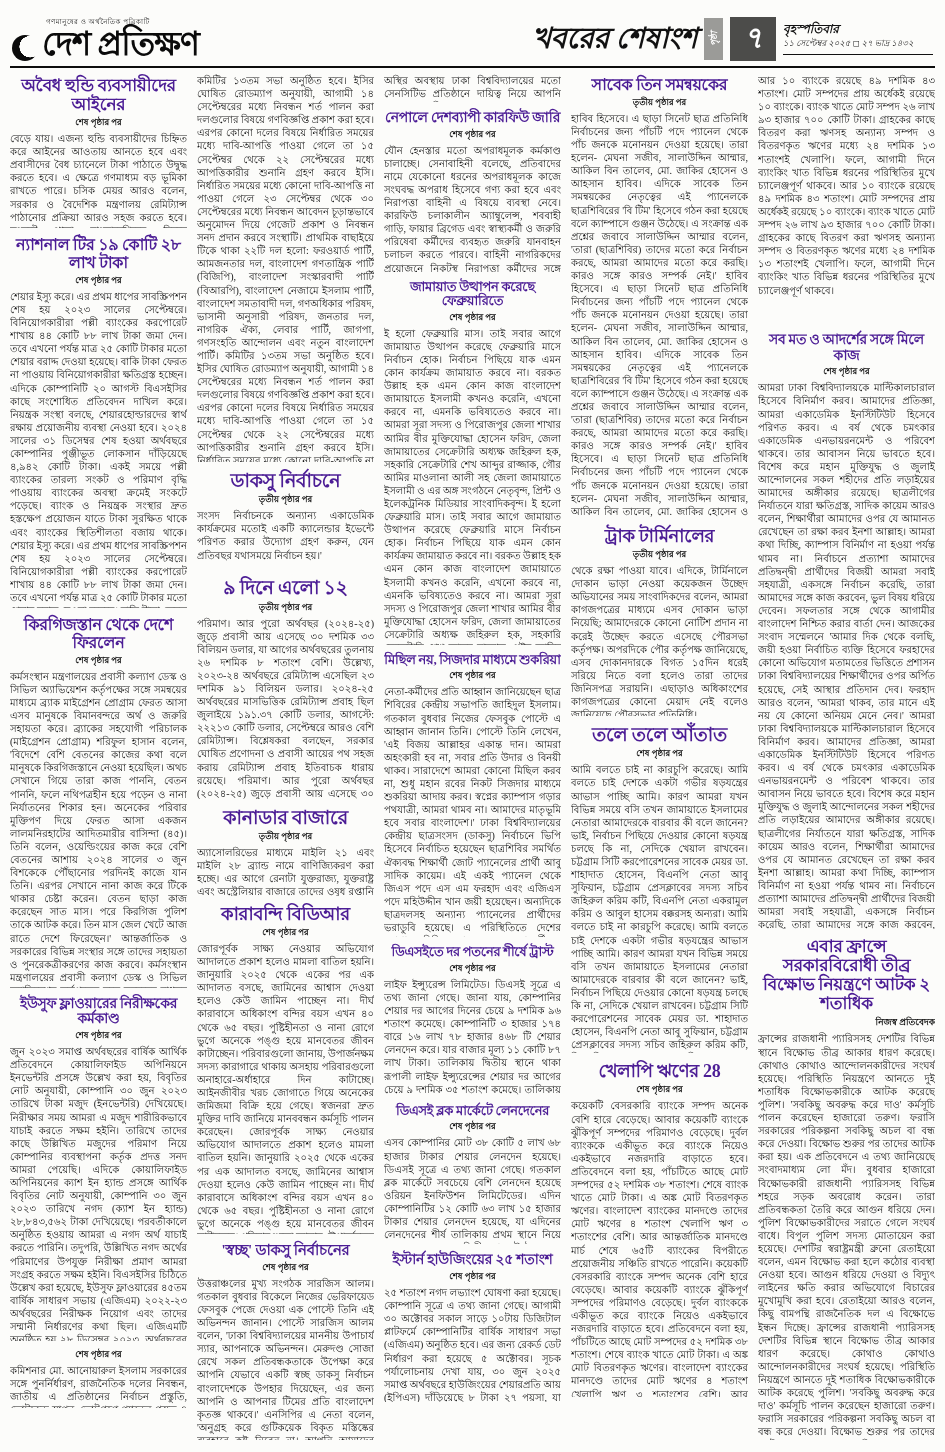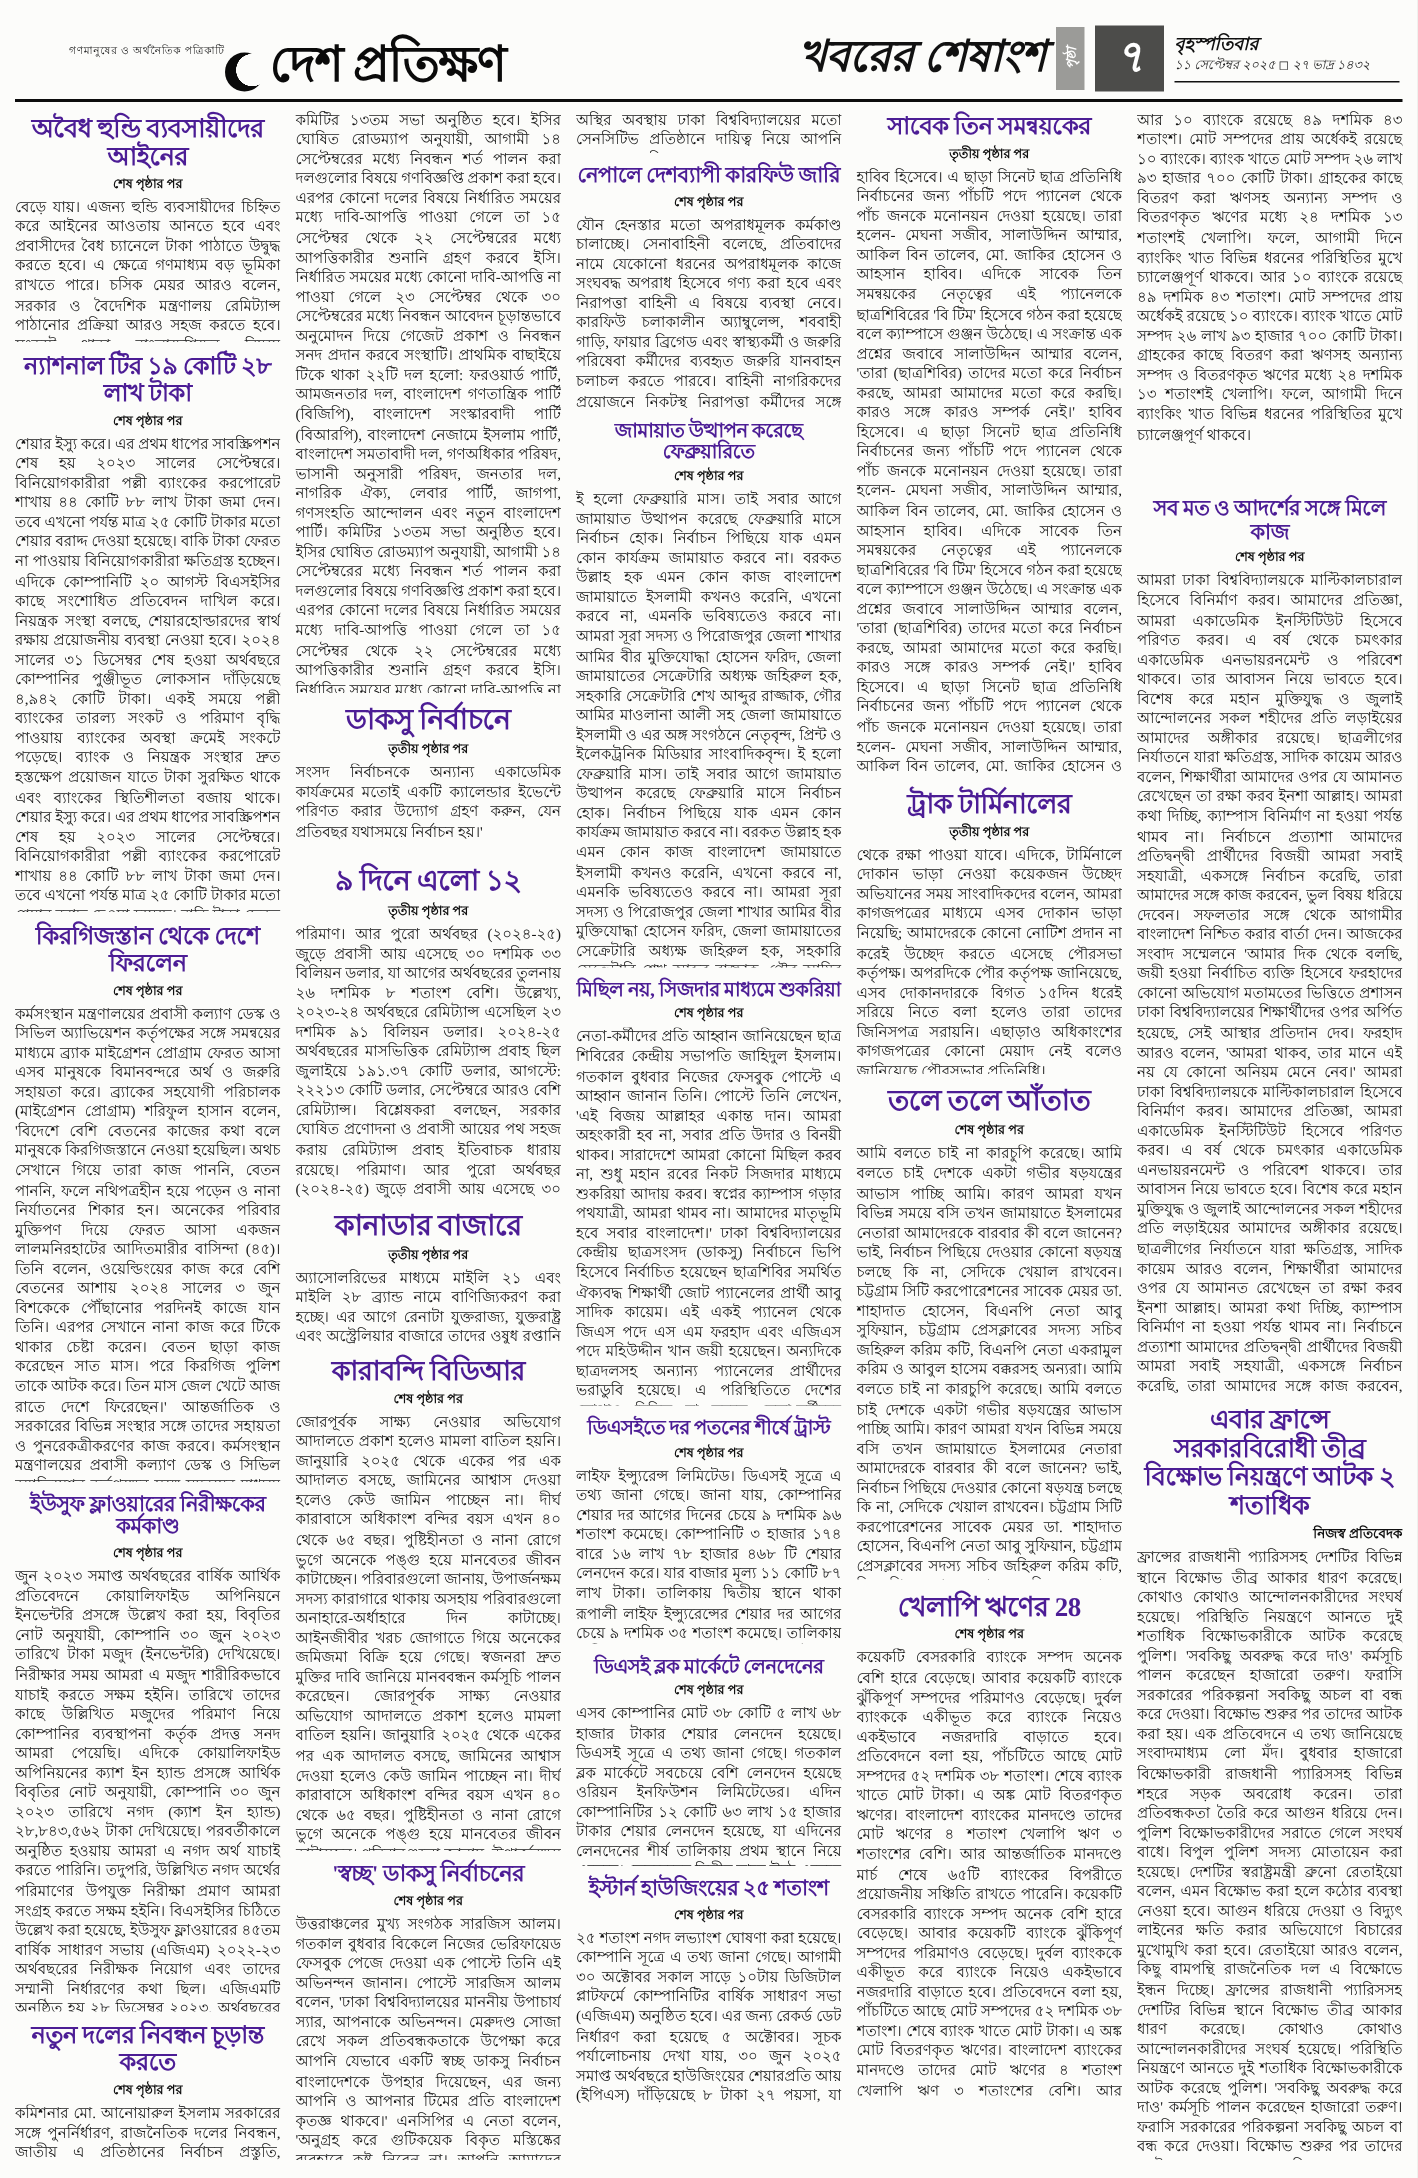--- a/index.html
+++ b/index.html
@@ -7,21 +7,21 @@
   body { font-family:"Liberation Serif","DejaVu Sans",sans-serif; }
   .page {
     position:relative; width:945px; height:1452px; margin:0 auto;
     background:#fcfcfa; color:#111; overflow:hidden;
   }
   
   .header {
     display:flex; justify-content:space-between; align-items:flex-end;
     padding:8px 12px 5px 12px; height:66px;
   }
-  .mast { display:flex; flex-direction:row;margin-top:28px; }
+  .mast { display:flex; flex-direction:column;margin-top:28px; }
   .mast-tagline { font-size:7px; letter-spacing:.5px; color:#222; margin-left:34px; }
   .mast-row { display:flex; align-items:flex-end; gap:4px; }
   .crescent {
     width:26px; height:26px; border-radius:50%;
     background:radial-gradient(circle at 70% 45%, #fcfcfa 0 46%, #0a0a0a 47%);
     flex:0 0 auto;
   }
   .mast-title { font-size:33px; font-weight:900; line-height:1; letter-spacing:-1px; color:#0a0a0a; }
   .hright { display:flex; align-items:center; gap:7px;font-style:italic; }
   .section-title { font-size:29px; font-weight:800; line-height:1; letter-spacing:-.5px; padding-bottom:2px; }
@@ -98,21 +98,20 @@
         <div class="hl" style="font-size:16px">কিরগিজস্তান থেকে দেশে ফিরলেন</div>
         <div class="cont">শেষ পৃষ্ঠার পর</div>
         <div class="bd" style="height:318px">কর্মসংস্থান মন্ত্রণালয়ের প্রবাসী কল্যাণ ডেস্ক ও সিভিল অ্যাভিয়েশন কর্তৃপক্ষের সঙ্গে সমন্বয়ের মাধ্যমে ব্র্যাক মাইগ্রেশন প্রোগ্রাম ফেরত আসা এসব মানুষকে বিমানবন্দরে অর্থ ও জরুরি সহায়তা করে। ব্র্যাকের সহযোগী পরিচালক (মাইগ্রেশন প্রোগ্রাম) শরিফুল হাসান বলেন, 'বিদেশে বেশি বেতনের কাজের কথা বলে মানুষকে কিরগিজস্তানে নেওয়া হয়েছিল। অথচ সেখানে গিয়ে তারা কাজ পাননি, বেতন পাননি, ফলে নথিপত্রহীন হয়ে পড়েন ও নানা নির্যাতনের শিকার হন। অনেকের পরিবার মুক্তিপণ দিয়ে ফেরত আসা একজন লালমনিরহাটের আদিতমারীর বাসিন্দা (৪৫)। তিনি বলেন, ওয়েল্ডিংয়ের কাজ করে বেশি বেতনের আশায় ২০২৪ সালের ৩ জুন বিশকেকে পৌঁছানোর পরদিনই কাজে যান তিনি। এরপর সেখানে নানা কাজ করে টিকে থাকার চেষ্টা করেন। বেতন ছাড়া কাজ করেছেন সাত মাস। পরে কিরগিজ পুলিশ তাকে আটক করে। তিন মাস জেল খেটে আজ রাতে দেশে ফিরেছেন।' আন্তর্জাতিক ও সরকারের বিভিন্ন সংস্থার সঙ্গে তাদের সহায়তা ও পুনরেকত্রীকরণের কাজ করবে। কর্মসংস্থান মন্ত্রণালয়ের প্রবাসী কল্যাণ ডেস্ক ও সিভিল অ্যাভিয়েশন কর্তৃপক্ষের সঙ্গে সমন্বয়ের মাধ্যমে ব্র্যাক মাইগ্রেশন প্রোগ্রাম ফেরত আসা এসব মানুষকে বিমানবন্দরে অর্থ ও জরুরি সহায়তা করে। ব্র্যাকের সহযোগী পরিচালক (মাইগ্রেশন প্রোগ্রাম) শরিফুল হাসান বলেন, 'বিদেশে বেশি বেতনের কাজের কথা বলে মানুষকে কিরগিজস্তানে নেওয়া হয়েছিল। অথচ সেখানে গিয়ে তারা কাজ পাননি, বেতন পাননি, ফলে নথিপত্রহীন হয়ে পড়েন ও নানা নির্যাতনের শিকার হন। অনেকের পরিবার মুক্তিপণ দিয়ে ফেরত আসা একজন লালমনিরহাটের আদিতমারীর বাসিন্দা (৪৫)। তিনি বলেন, ওয়েল্ডিংয়ের কাজ করে বেশি বেতনের আশায় ২০২৪ সালের ৩ জুন বিশকেকে পৌঁছানোর পরদিনই কাজে যান তিনি। এরপর সেখানে নানা কাজ করে টিকে থাকার চেষ্টা করেন। বেতন ছাড়া কাজ করেছেন সাত মাস। পরে কিরগিজ পুলিশ তাকে আটক করে। তিন মাস জেল খেটে আজ রাতে দেশে ফিরেছেন।' আন্তর্জাতিক ও সরকারের বিভিন্ন সংস্থার সঙ্গে তাদের সহায়তা ও পুনরেকত্রীকরণের কাজ করবে।</div>
       </div>
       <div class="article">
         <div class="hl" style="font-size:14px">ইউসুফ ফ্লাওয়ারের নিরীক্ষকের কর্মকাণ্ড</div>
         <div class="cont">শেষ পৃষ্ঠার পর</div>
         <div class="bd" style="height:296px">জুন ২০২৩ সমাপ্ত অর্থবছরের বার্ষিক আর্থিক প্রতিবেদনে কোয়ালিফাইড অপিনিয়নে ইনভেন্টরি প্রসঙ্গে উল্লেখ করা হয়, বিবৃতির নোট অনুযায়ী, কোম্পানি ৩০ জুন ২০২৩ তারিখে টাকা মজুদ (ইনভেন্টরি) দেখিয়েছে। নিরীক্ষার সময় আমরা এ মজুদ শারীরিকভাবে যাচাই করতে সক্ষম হইনি। তারিখে তাদের কাছে উল্লিখিত মজুদের পরিমাণ নিয়ে কোম্পানির ব্যবস্থাপনা কর্তৃক প্রদত্ত সনদ আমরা পেয়েছি। এদিকে কোয়ালিফাইড অপিনিয়নের ক্যাশ ইন হ্যান্ড প্রসঙ্গে আর্থিক বিবৃতির নোট অনুযায়ী, কোম্পানি ৩০ জুন ২০২৩ তারিখে নগদ (ক্যাশ ইন হ্যান্ড) ২৮,৮৪৩,৫৬২ টাকা দেখিয়েছে। পরবর্তীকালে অনুষ্ঠিত হওয়ায় আমরা এ নগদ অর্থ যাচাই করতে পারিনি। তদুপরি, উল্লিখিত নগদ অর্থের পরিমাণের উপযুক্ত নিরীক্ষা প্রমাণ আমরা সংগ্রহ করতে সক্ষম হইনি। বিএসইসির চিঠিতে উল্লেখ করা হয়েছে, ইউসুফ ফ্লাওয়ারের ৪৫তম বার্ষিক সাধারণ সভায় (এজিএম) ২০২২-২৩ অর্থবছরের নিরীক্ষক নিয়োগ এবং তাদের সম্মানী নির্ধারণের কথা ছিল। এজিএমটি অনুষ্ঠিত হয় ২৮ ডিসেম্বর ২০২৩, অর্থবছরের সমাপ্তি ছিল ৩০ জুন ২০২৩। বিনিয়োগকারীদের হাতে ৪৬.০৪ শতাংশ শেয়ার রয়েছে এবং ৩০ জুন সমাপ্ত হিসাববছরে কোম্পানিটি শেয়ারপ্রতি নগদ লভ্যাংশ ঘোষণা করেছে। জুন ২০২৩ সমাপ্ত অর্থবছরের বার্ষিক আর্থিক প্রতিবেদনে কোয়ালিফাইড অপিনিয়নে ইনভেন্টরি প্রসঙ্গে উল্লেখ করা হয়, বিবৃতির নোট অনুযায়ী, কোম্পানি ৩০ জুন ২০২৩ তারিখে টাকা মজুদ (ইনভেন্টরি) দেখিয়েছে। নিরীক্ষার সময় আমরা এ মজুদ শারীরিকভাবে যাচাই করতে সক্ষম হইনি। তারিখে তাদের কাছে উল্লিখিত মজুদের পরিমাণ নিয়ে কোম্পানির ব্যবস্থাপনা কর্তৃক প্রদত্ত সনদ আমরা পেয়েছি। এদিকে কোয়ালিফাইড অপিনিয়নের ক্যাশ ইন হ্যান্ড প্রসঙ্গে আর্থিক বিবৃতির নোট অনুযায়ী, কোম্পানি ৩০ জুন ২০২৩ তারিখে নগদ (ক্যাশ ইন হ্যান্ড) ২৮,৮৪৩,৫৬২ টাকা দেখিয়েছে। পরবর্তীকালে অনুষ্ঠিত হওয়ায় আমরা এ নগদ অর্থ যাচাই করতে পারিনি। তদুপরি, উল্লিখিত নগদ অর্থের পরিমাণের উপযুক্ত নিরীক্ষা প্রমাণ আমরা সংগ্রহ করতে সক্ষম হইনি। বিএসইসির চিঠিতে উল্লেখ করা হয়েছে, ইউসুফ ফ্লাওয়ারের ৪৫তম বার্ষিক সাধারণ সভায় (এজিএম) ২০২২-২৩ অর্থবছরের নিরীক্ষক নিয়োগ এবং তাদের সম্মানী নির্ধারণের কথা ছিল। এজিএমটি অনুষ্ঠিত হয় ২৮ ডিসেম্বর ২০২৩, অর্থবছরের সমাপ্তি ছিল ৩০ জুন ২০২৩। বিনিয়োগকারীদের হাতে ৪৬.০৪ শতাংশ শেয়ার রয়েছে এবং ৩০ জুন সমাপ্ত হিসাববছরে কোম্পানিটি শেয়ারপ্রতি নগদ লভ্যাংশ ঘোষণা করেছে।</div>
       </div>
       <div class="article">
-        <div class="hl" style="font-size:16px">নতুন দলের নিবন্ধন চূড়ান্ত করতে</div>
         <div class="cont">শেষ পৃষ্ঠার পর</div>
         <div class="bd" style="height:44px">কমিশনার মো. আনোয়ারুল ইসলাম সরকারের সঙ্গে পুনর্নির্ধারণ, রাজনৈতিক দলের নিবন্ধন, জাতীয় এ প্রতিষ্ঠানের নির্বাচন প্রস্তুতি, ভোটকেন্দ্র স্থাপন, ভোটগ্রহণ প্যানেল প্রস্তুত ও তদারকি এবং উপকারভোগী পর্যায়ে আলোচনা করেন।</div>
       </div>
     </div>
 
     <div class="col">
       <div class="article">
         <div class="bd" style="height:388px">কমিটির ১৩তম সভা অনুষ্ঠিত হবে। ইসির ঘোষিত রোডম্যাপ অনুযায়ী, আগামী ১৪ সেপ্টেম্বরের মধ্যে নিবন্ধন শর্ত পালন করা দলগুলোর বিষয়ে গণবিজ্ঞপ্তি প্রকাশ করা হবে। এরপর কোনো দলের বিষয়ে নির্ধারিত সময়ের মধ্যে দাবি-আপত্তি পাওয়া গেলে তা ১৫ সেপ্টেম্বর থেকে ২২ সেপ্টেম্বরের মধ্যে আপত্তিকারীর শুনানি গ্রহণ করবে ইসি। নির্ধারিত সময়ের মধ্যে কোনো দাবি-আপত্তি না পাওয়া গেলে ২৩ সেপ্টেম্বর থেকে ৩০ সেপ্টেম্বরের মধ্যে নিবন্ধন আবেদন চূড়ান্তভাবে অনুমোদন দিয়ে গেজেট প্রকাশ ও নিবন্ধন সনদ প্রদান করবে সংস্থাটি। প্রাথমিক বাছাইয়ে টিকে থাকা ২২টি দল হলো: ফরওয়ার্ড পার্টি, আমজনতার দল, বাংলাদেশ গণতান্ত্রিক পার্টি (বিজিপি), বাংলাদেশ সংস্কারবাদী পার্টি (বিআরপি), বাংলাদেশ নেজামে ইসলাম পার্টি, বাংলাদেশ সমতাবাদী দল, গণঅধিকার পরিষদ, ভাসানী অনুসারী পরিষদ, জনতার দল, নাগরিক ঐক্য, লেবার পার্টি, জাগপা, গণসংহতি আন্দোলন এবং নতুন বাংলাদেশ পার্টি। কমিটির ১৩তম সভা অনুষ্ঠিত হবে। ইসির ঘোষিত রোডম্যাপ অনুযায়ী, আগামী ১৪ সেপ্টেম্বরের মধ্যে নিবন্ধন শর্ত পালন করা দলগুলোর বিষয়ে গণবিজ্ঞপ্তি প্রকাশ করা হবে। এরপর কোনো দলের বিষয়ে নির্ধারিত সময়ের মধ্যে দাবি-আপত্তি পাওয়া গেলে তা ১৫ সেপ্টেম্বর থেকে ২২ সেপ্টেম্বরের মধ্যে আপত্তিকারীর শুনানি গ্রহণ করবে ইসি। নির্ধারিত সময়ের মধ্যে কোনো দাবি-আপত্তি না পাওয়া গেলে ২৩ সেপ্টেম্বর থেকে ৩০ সেপ্টেম্বরের মধ্যে নিবন্ধন আবেদন চূড়ান্তভাবে অনুমোদন দিয়ে গেজেট প্রকাশ ও নিবন্ধন সনদ প্রদান করবে সংস্থাটি। প্রাথমিক বাছাইয়ে টিকে থাকা ২২টি দল হলো: ফরওয়ার্ড পার্টি, আমজনতার দল, বাংলাদেশ গণতান্ত্রিক পার্টি (বিজিপি), বাংলাদেশ সংস্কারবাদী পার্টি (বিআরপি), বাংলাদেশ নেজামে ইসলাম পার্টি, বাংলাদেশ সমতাবাদী দল, গণঅধিকার পরিষদ, ভাসানী অনুসারী পরিষদ, জনতার দল, নাগরিক ঐক্য, লেবার পার্টি, জাগপা, গণসংহতি আন্দোলন এবং নতুন বাংলাদেশ পার্টি।</div>
       </div>
       <div class="article">

